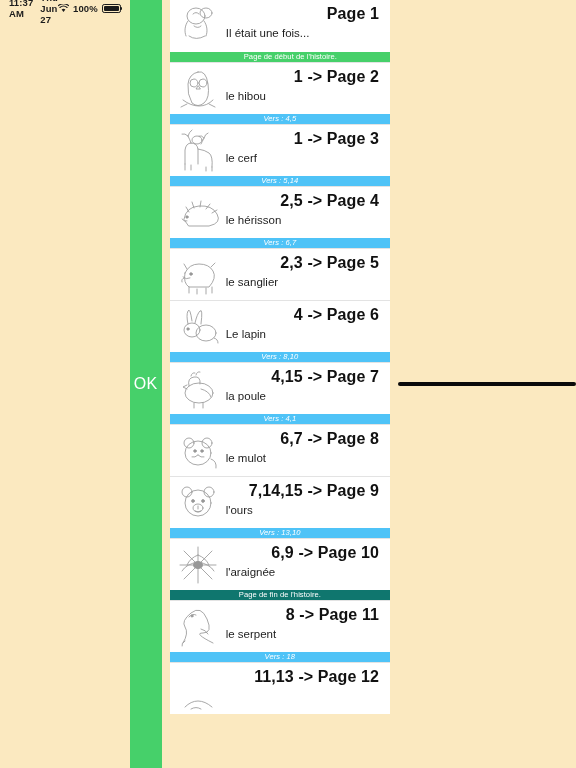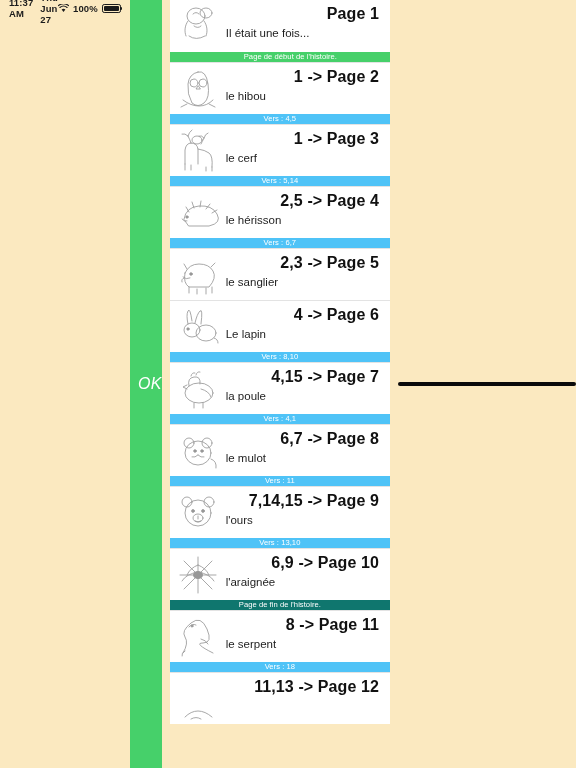--- a/index.html
+++ b/index.html
@@ -50,22 +50,21 @@
     border-radius: 0 1px 1px 0;
   }
   .battery > i { display: block; height: 100%; width: 100%; background: #1b1b1b; border-radius: 1px; }
 
   
   .header {
     flex: 0 0 32px;
     background: #46d06a;
     display: flex;
     align-items: center;
-    justify-content: flex-end;
-    font-style: italic;
+    justify-content: center;
   }
   .header .ok {
     color: #ffffff;
     font-size: 16px;
     font-weight: 400;
     letter-spacing: .3px;
   }
 
   
   .list-wrap {
@@ -123,21 +122,21 @@
     height: 10px;
     display: flex;
     align-items: center;
     justify-content: center;
     font-size: 7.6px;
     color: #ffffff;
     letter-spacing: .05px;
     line-height: 10px;
     white-space: nowrap;
   }
-  .band.blue  { background: #4fc3f7; }
+  .band.blue  { background: #4fc3f7; font-style: italic; }
   .band.green { background: #46d06a; padding-left: 21px; }
   .band.orange{ background: #0f766e; }
 
   
   .home-area {
     flex: 0 0 20px;
     background: #fbe9c0;
     display: flex;
     align-items: center;
     justify-content: center;
@@ -288,21 +287,20 @@
               <circle cx="32" cy="14" r="5"></circle>
               <circle cx="20" cy="22" r="1.3" fill="#5a5a5a"></circle>
               <circle cx="27" cy="22" r="1.3" fill="#5a5a5a"></circle>
               <path d="M23 26q-3 3-6 2M23 26q3 3 6 2"></path>
               <path d="M36 30q6 2 5 9"></path>
             </svg>
           </div>
           <div class="row-label">le mulot</div>
           <div class="row-page">6,7 -&gt; Page 8</div>
         </div>
-        <div class="band blue">Vers : 11</div>
         <div class="row">
           <div class="thumb">
             <svg viewBox="0 0 46 44" xmlns="http://www.w3.org/2000/svg" fill="none" stroke="#5a5a5a" stroke-width="0.85" stroke-linecap="round" stroke-linejoin="round">
               <circle cx="23" cy="22" r="13"></circle>
               <circle cx="12" cy="11" r="5"></circle>
               <circle cx="34" cy="11" r="5"></circle>
               <circle cx="18" cy="20" r="1.4" fill="#5a5a5a"></circle>
               <circle cx="28" cy="20" r="1.4" fill="#5a5a5a"></circle>
               <ellipse cx="23" cy="27" rx="5" ry="4"></ellipse>
               <path d="M23 25v3M20 30q3 2 6 0"></path>

